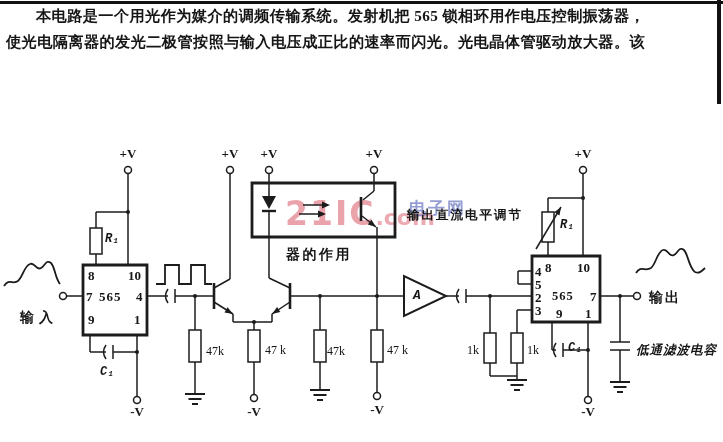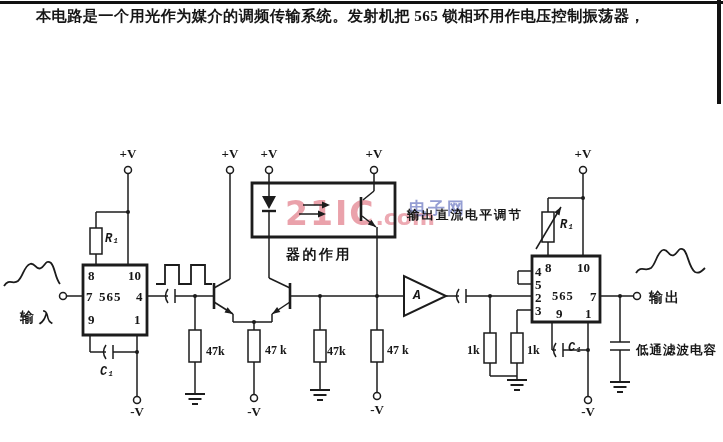--- a/index.html
+++ b/index.html
@@ -11,21 +11,21 @@
   #desc .rightbar{position:absolute;left:717px;top:0;width:4px;height:104px;background:#111;}
   .dline{position:absolute;font-size:15.2px;font-weight:600;letter-spacing:0.4px;
          font-family:"Liberation Serif","DejaVu Serif",serif;}
   
   .lbl{position:absolute;z-index:4;font-weight:600;}
   .pv{font-size:13px;width:26px;text-align:center;}
   .pin{font-size:13px;font-weight:700;}
   .ic565{font-size:13px;letter-spacing:1px;font-weight:700;}
   .cn{font-family:"Liberation Serif","DejaVu Serif",serif;}
   .ref{font-style:italic;font-size:12px;font-family:Liberation Mono, monospace;font-weight:600;}
-  .val{font-size:12px;font-weight:700;}
+  .val{font-size:12px;font-weight:400;}
   
   #wm{position:absolute;left:285px;top:194px;z-index:1;}
   #wm .brand{font-family:"DejaVu Sans","Liberation Sans",sans-serif;font-weight:700;
              font-size:33px;letter-spacing:2px;color:rgba(228,136,148,0.78);}
   #wm .suffix{font-family:"DejaVu Sans","Liberation Sans",sans-serif;font-weight:700;
               font-size:22px;color:rgba(228,136,148,0.72);}
   #wm-site{position:absolute;left:409px;top:197px;z-index:1;font-size:17px;letter-spacing:2px;
            color:rgba(122,134,200,0.8);font-weight:700;}
   svg{position:absolute;left:0;top:0;z-index:2;}
   svg *{vector-effect:non-scaling-stroke;}
@@ -210,38 +210,39 @@
       <path d="M4,286 C9,278 13,285 18,281 C23,277 24,266 30,264 C35,262 36,271 41,268 C45,266 46,259 51,263 C55,267 55,278 60,284"></path>
       <path d="M636,273 C641,265 645,272 651,268 C656,264 657,252 663,250 C668,248 669,258 674,255 C678,253 679,246 684,250 C688,254 689,268 695,272 C699,274 702,271 705,268"></path>
     </g>
   </g>
 </svg>
 
 <div id="desc">
   <div class="topline"></div>
   <div class="rightbar"></div>
   <div class="dline cn" style="left:36px;top:6px;">本电路是一个用光作为媒介的调频传输系统。发射机把 565 锁相环用作电压控制振荡器，</div>
+  <div class="dline cn" style="left:6px;top:32px;">使光电隔离器的发光二极管按照与输入电压成正比的速率而闪光。光电晶体管驱动放大器。该</div>
 </div>
 
 <span class="lbl pv" style="left:115px;top:146px;">+V</span>
 <span class="lbl pv" style="left:217px;top:146px;">+V</span>
 <span class="lbl pv" style="left:256px;top:146px;">+V</span>
 <span class="lbl pv" style="left:361px;top:146px;">+V</span>
 <span class="lbl pv" style="left:570px;top:146px;">+V</span>
 <span class="lbl pv" style="left:124px;top:404px;">-V</span>
 <span class="lbl pv" style="left:241px;top:404px;">-V</span>
 <span class="lbl pv" style="left:364px;top:402px;">-V</span>
 <span class="lbl pv" style="left:575px;top:404px;">-V</span>
 
 <span class="lbl cn" style="left:20px;top:309px;font-size:14px;letter-spacing:5px;">输入</span>
 <span class="lbl cn" style="left:649px;top:289px;font-size:14px;letter-spacing:2px;">输出</span>
 
 <span class="lbl cn" style="left:286px;top:246px;font-size:14px;letter-spacing:2.5px;">器的作用</span>
 <span class="lbl cn" style="left:407px;top:207px;font-size:12.5px;letter-spacing:2px;">输出直流电平调节</span>
-<span class="lbl cn" style="left:636px;top:342px;font-size:12.5px;letter-spacing:1px;">低通滤波电容</span>
+<span class="lbl cn" style="left:636px;top:342px;font-size:12.5px;letter-spacing:1px;font-style:italic;">低通滤波电容</span>
 
 <span class="lbl ref" style="left:105px;top:232px;">R₁</span>
 <span class="lbl ref" style="left:560px;top:218px;">R₁</span>
 <span class="lbl ref" style="left:100px;top:365px;">C₁</span>
 <span class="lbl ref" style="left:568px;top:341px;">C₁</span>
 <span class="lbl val" style="left:206px;top:344px;">47k</span>
 <span class="lbl val" style="left:265px;top:343px;">47 k</span>
 <span class="lbl val" style="left:327px;top:344px;">47k</span>
 <span class="lbl val" style="left:387px;top:343px;">47 k</span>
 <span class="lbl val" style="left:467px;top:343px;">1k</span>

